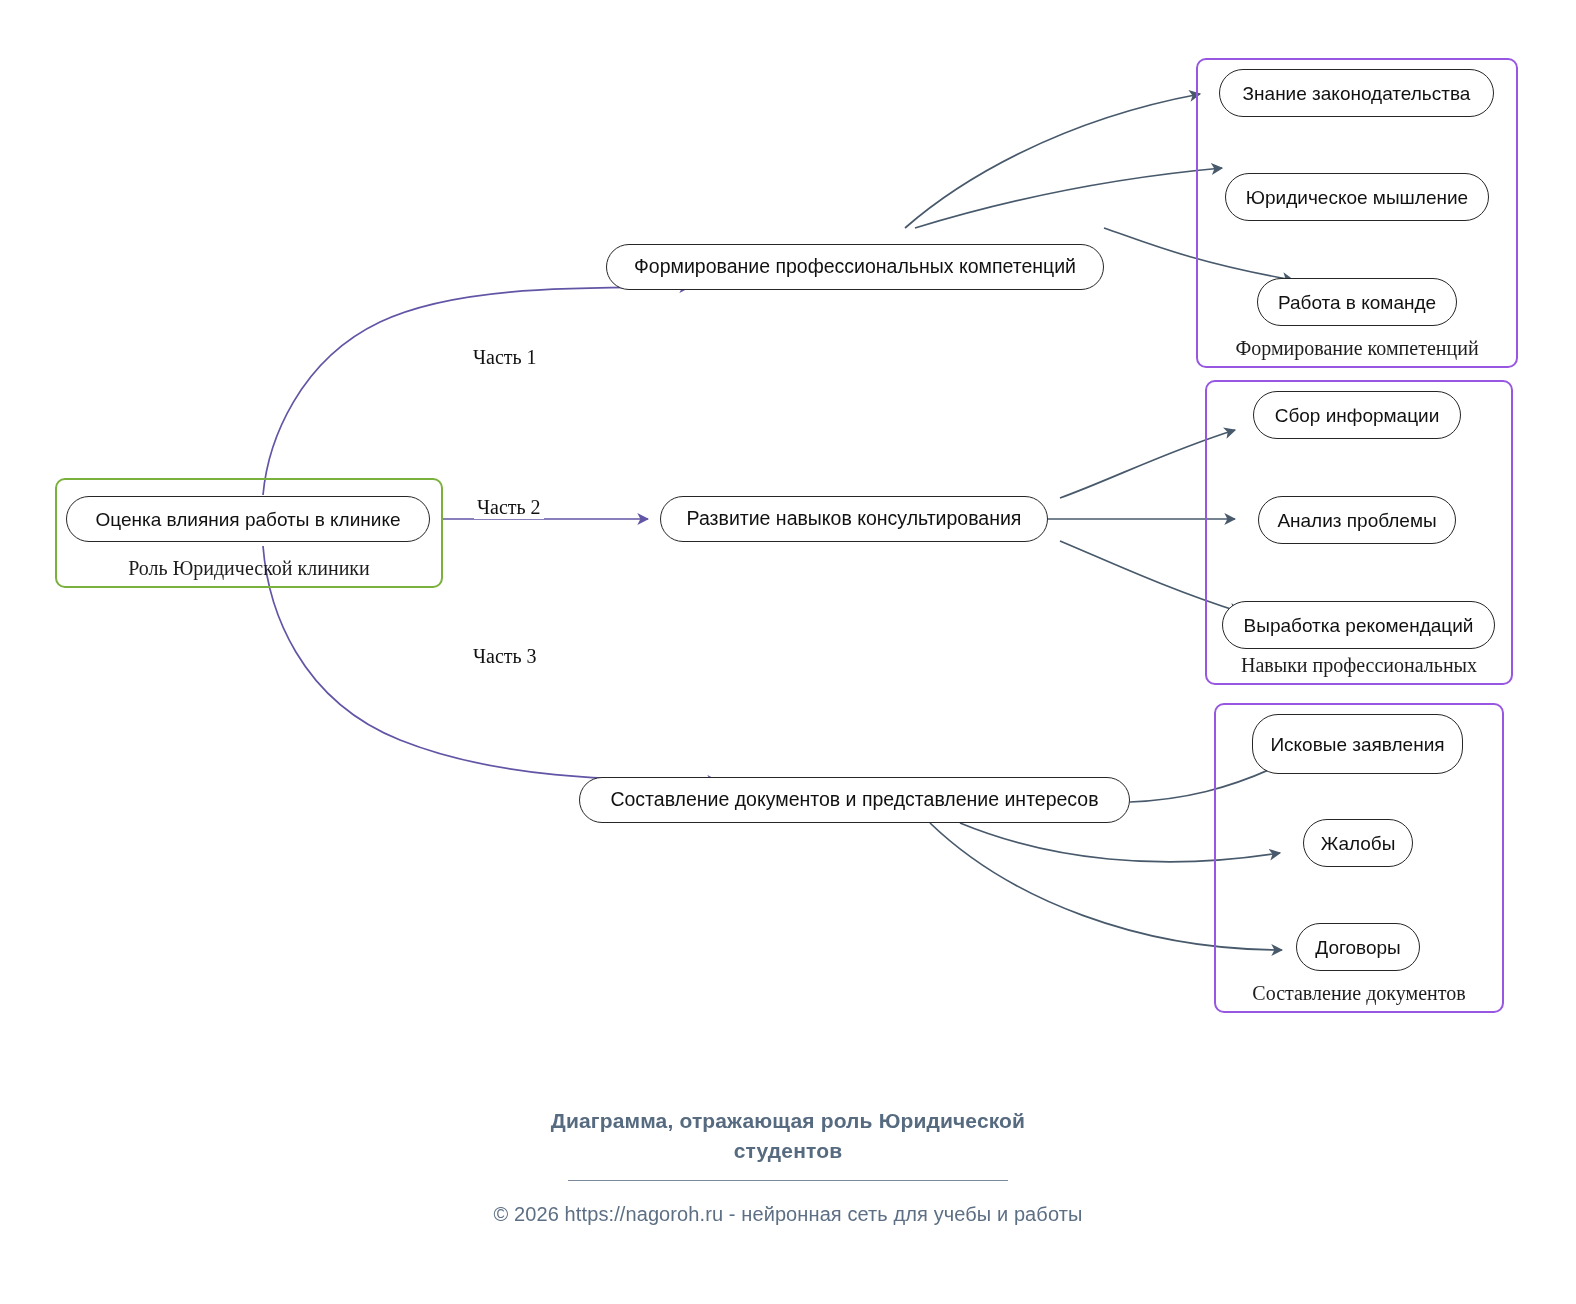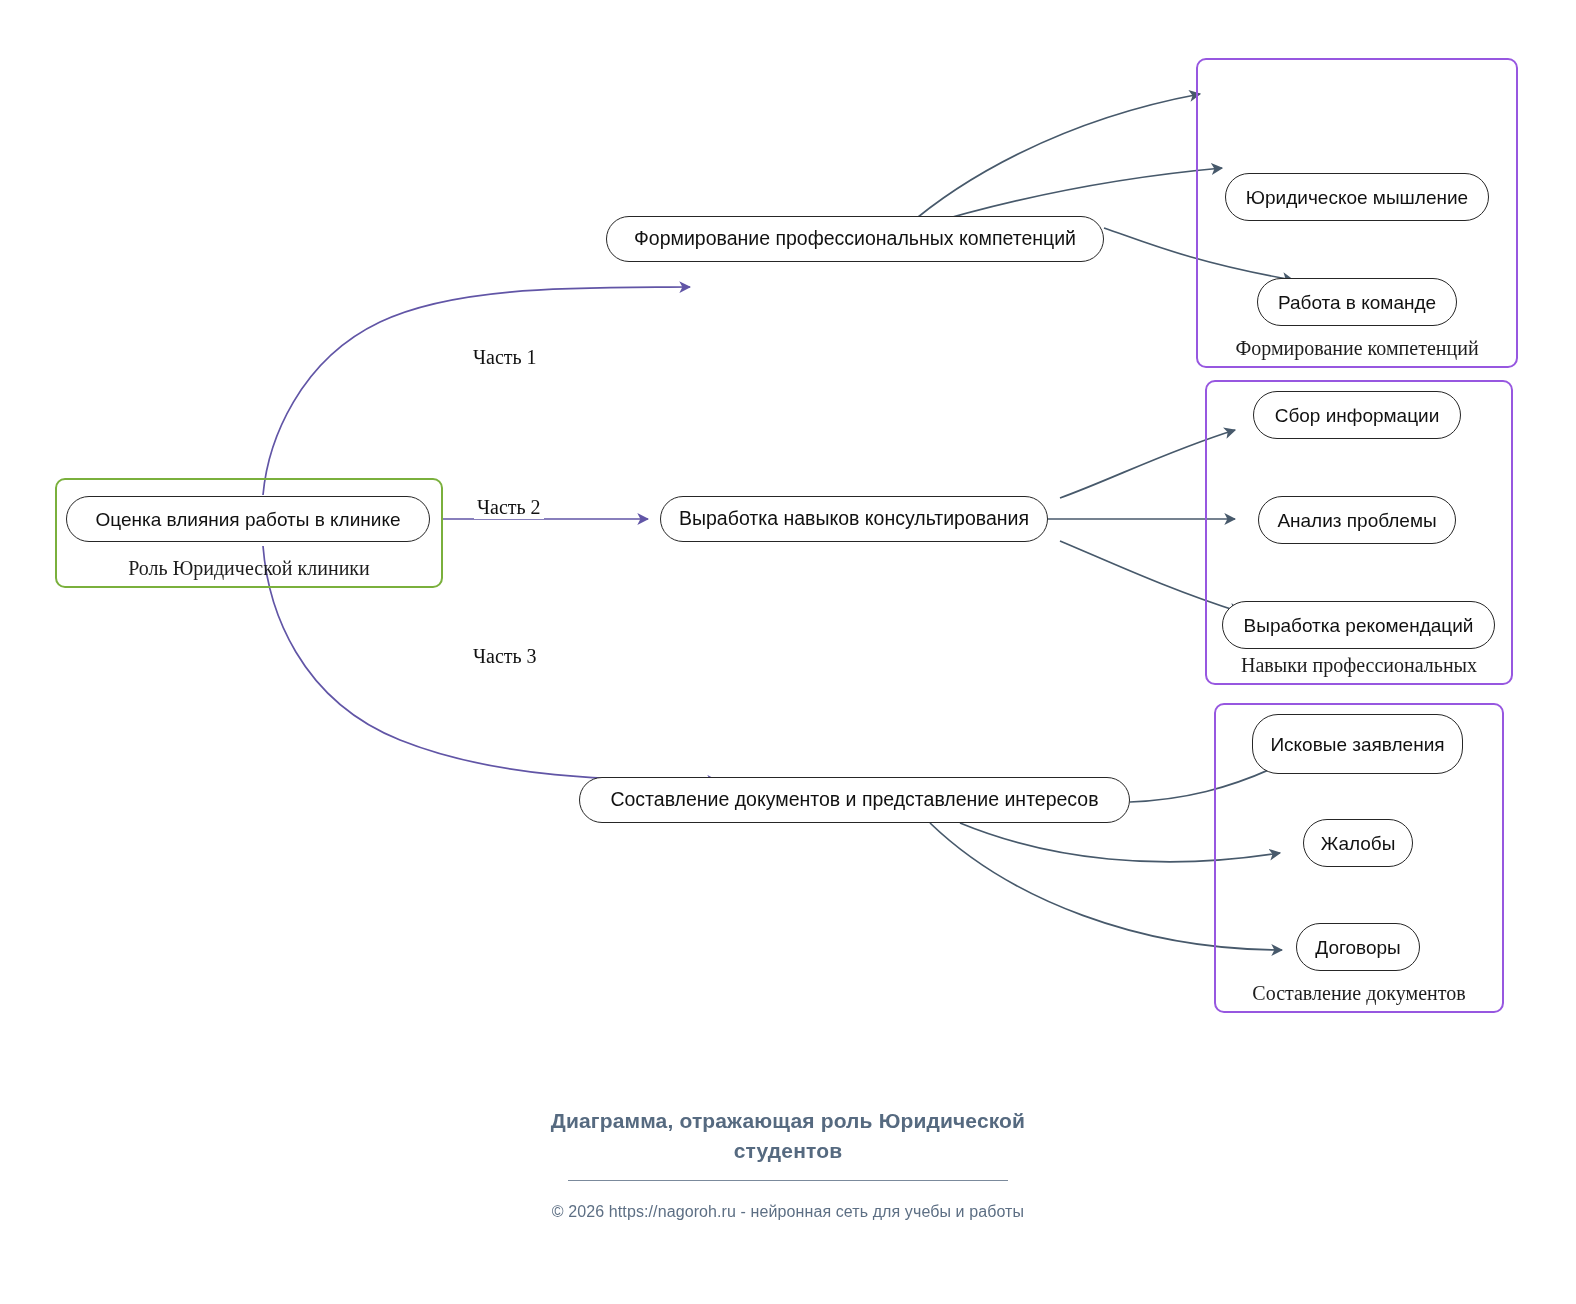--- a/index.html
+++ b/index.html
@@ -93,21 +93,21 @@
     letter-spacing: 0.15px;
   }
   .footer-rule {
     width: 440px;
     height: 1px;
     background: #7b8a9c;
     margin: 14px auto 0 auto;
   }
   .footer-credit {
     margin-top: 22px;
-    font-size: 16px;
+    font-size: 20px;
     color: #5d6f84;
     letter-spacing: 0.1px;
   }
 </style>
 </head>
 <body>
 
 <div id="canvas">
 
   <svg id="edge-layer" viewBox="0 0 1576 1304" width="1576" height="1304">
@@ -145,38 +145,41 @@
     <path d="M 930,823 C 1010,900 1140,950 1282,950" fill="none" stroke="#47596b" stroke-width="1.7" marker-end="url(#arrow-secondary)"></path>
   </svg>
 
   <div class="cluster root" style="left:55px; top:478px; width:388px; height:110px;">
     <div class="cluster-label">Роль Юридической клиники</div>
   </div>
   <div class="node" style="left:66px; top:496px; width:364px; height:46px;">
     <span>Оценка влияния работы в клинике</span>
   </div>
 
-  <div class="node wide" style="left:606px; top:216px; width:498px; height:46px;">
+  <div class="node wide" style="left:606px; top:244px; width:498px; height:46px;">
     <span>Формирование профессиональных компетенций</span>
   </div>
 
   <div class="node wide" style="left:660px; top:496px; width:388px; height:46px;">
-    <span>Выработка навыков консультирования</span>
+    <span>Развитие навыков консультирования</span>
   </div>
 
   <div class="node wide" style="left:579px; top:777px; width:551px; height:46px;">
     <span>Составление документов и представление интересов</span>
   </div>
 
   <div class="edge-label" style="left:470px; top:346px;">Часть 1</div>
   <div class="edge-label" style="left:474px; top:496px;">Часть 2</div>
   <div class="edge-label" style="left:470px; top:645px;">Часть 3</div>
 
   <div class="cluster" style="left:1196px; top:58px; width:322px; height:310px;">
     <div class="cluster-label">Формирование компетенций</div>
+  </div>
+  <div class="node" style="left:1219px; top:69px; width:275px; height:48px;">
+    <span>Знание законодательства</span>
   </div>
   <div class="node" style="left:1225px; top:173px; width:264px; height:48px;">
     <span>Юридическое мышление</span>
   </div>
   <div class="node" style="left:1257px; top:278px; width:200px; height:48px;">
     <span>Работа в команде</span>
   </div>
 
   <div class="cluster" style="left:1205px; top:380px; width:308px; height:305px;">
     <div class="cluster-label">Навыки профессиональных</div>

